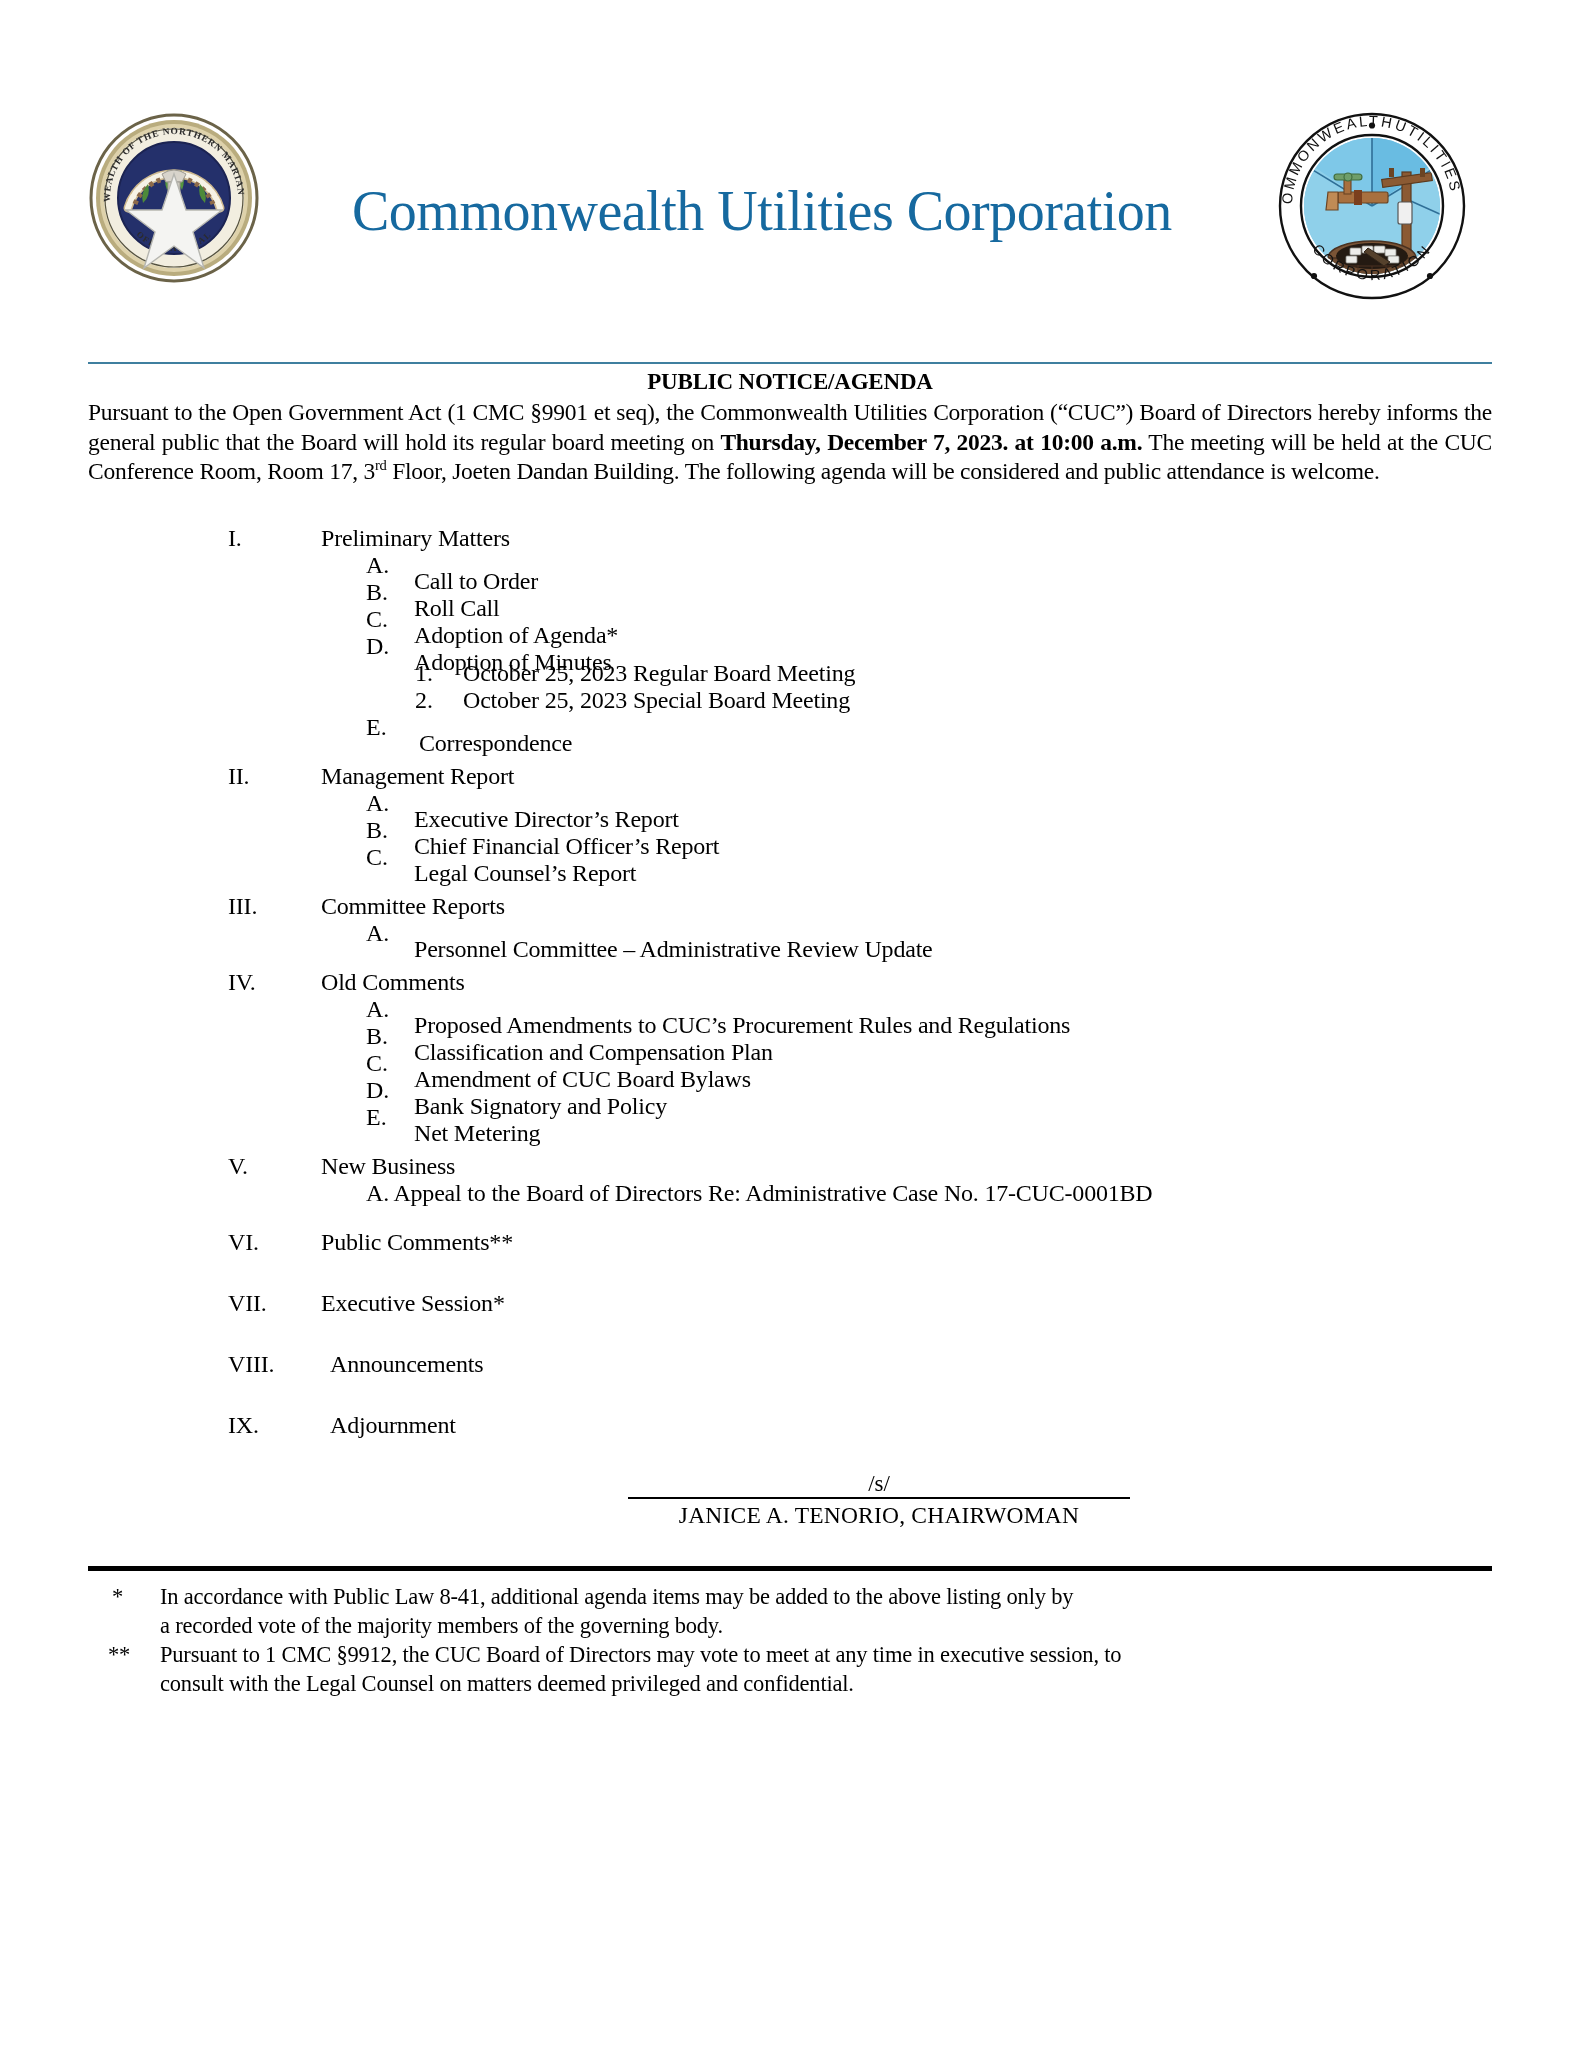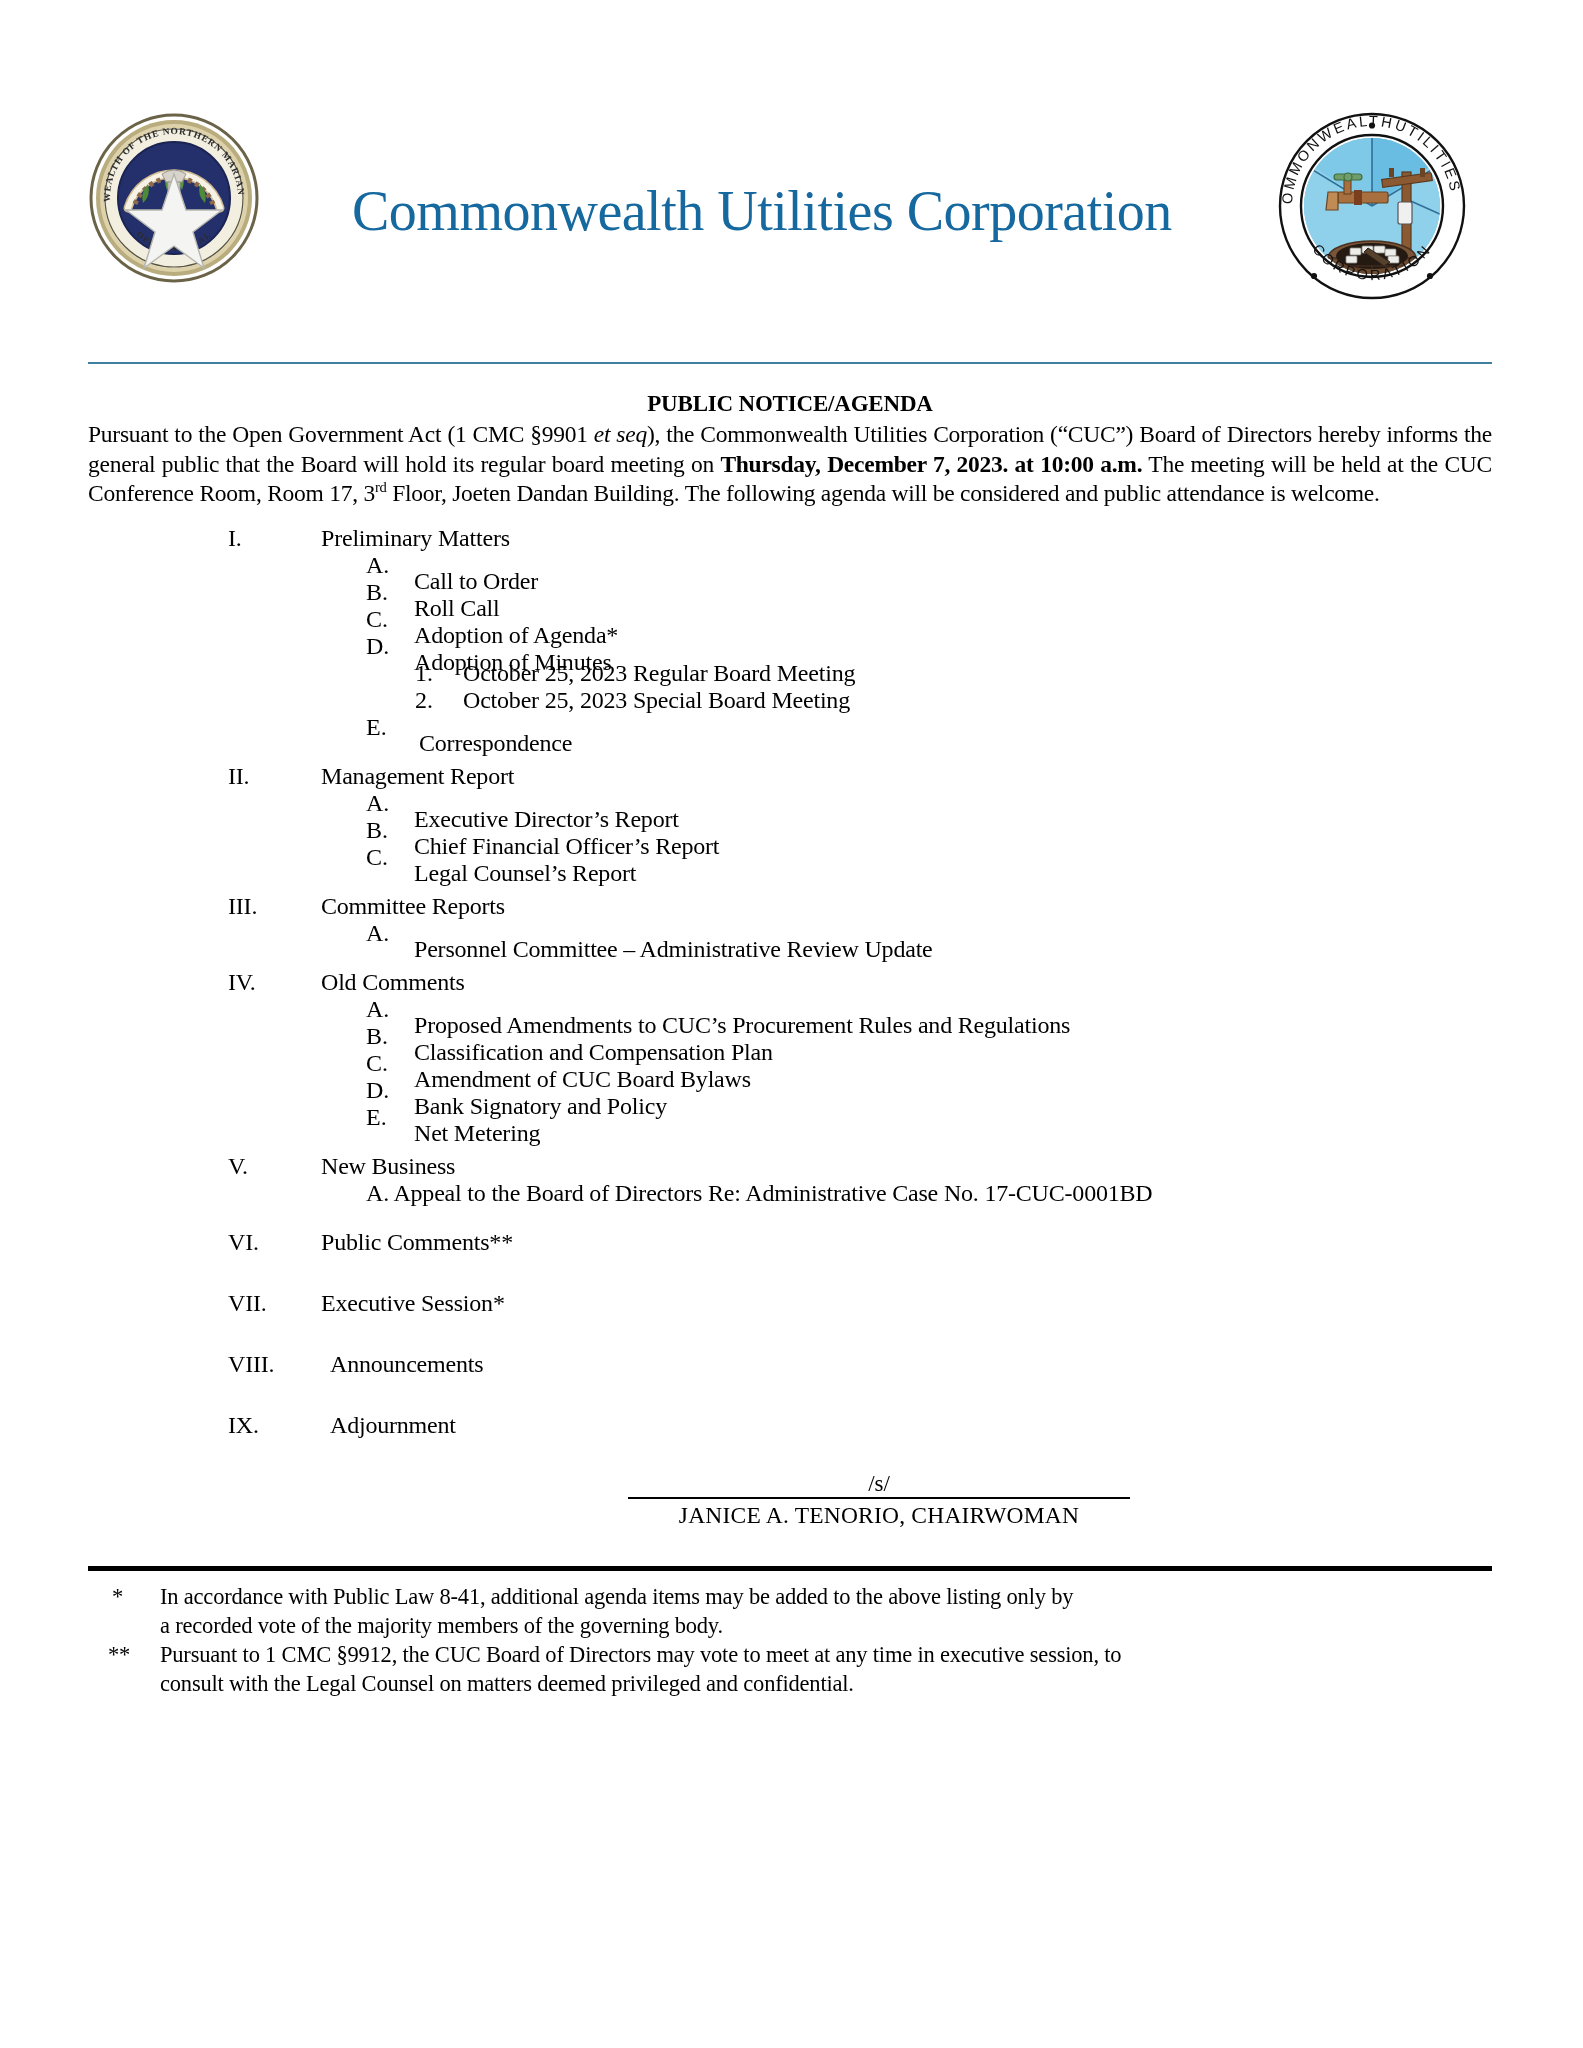--- a/index.html
+++ b/index.html
@@ -68,39 +68,39 @@
     top: 362px;
     width: 1404px;
     height: 0;
     border-top: 2px solid #3f7f9f;
   }
 
   
   .notice {
     position: absolute;
     left: 88px;
-    top: 390px;
+    top: 368px;
     width: 1404px;
   }
   .notice-heading {
     text-align: center;
     font-weight: bold;
     font-size: 23px;
     line-height: 28px;
     letter-spacing: -0.2px;
   }
   .notice-body {
     margin-top: 2px;
     font-size: 23.5px;
     line-height: 29.5px;
     text-align: justify;
     letter-spacing: -0.25px;
   }
   .notice-body .b { font-weight: bold; }
-  .notice-body .i { font-style: italic; }
+  .notice-body .i { }
   sup { font-size: 0.62em; vertical-align: super; line-height: 0; }
 
   
   .agenda {
     position: absolute;
     left: 0px;
     top: 525px;
     width: 1583px;
     font-size: 24px;
   }

